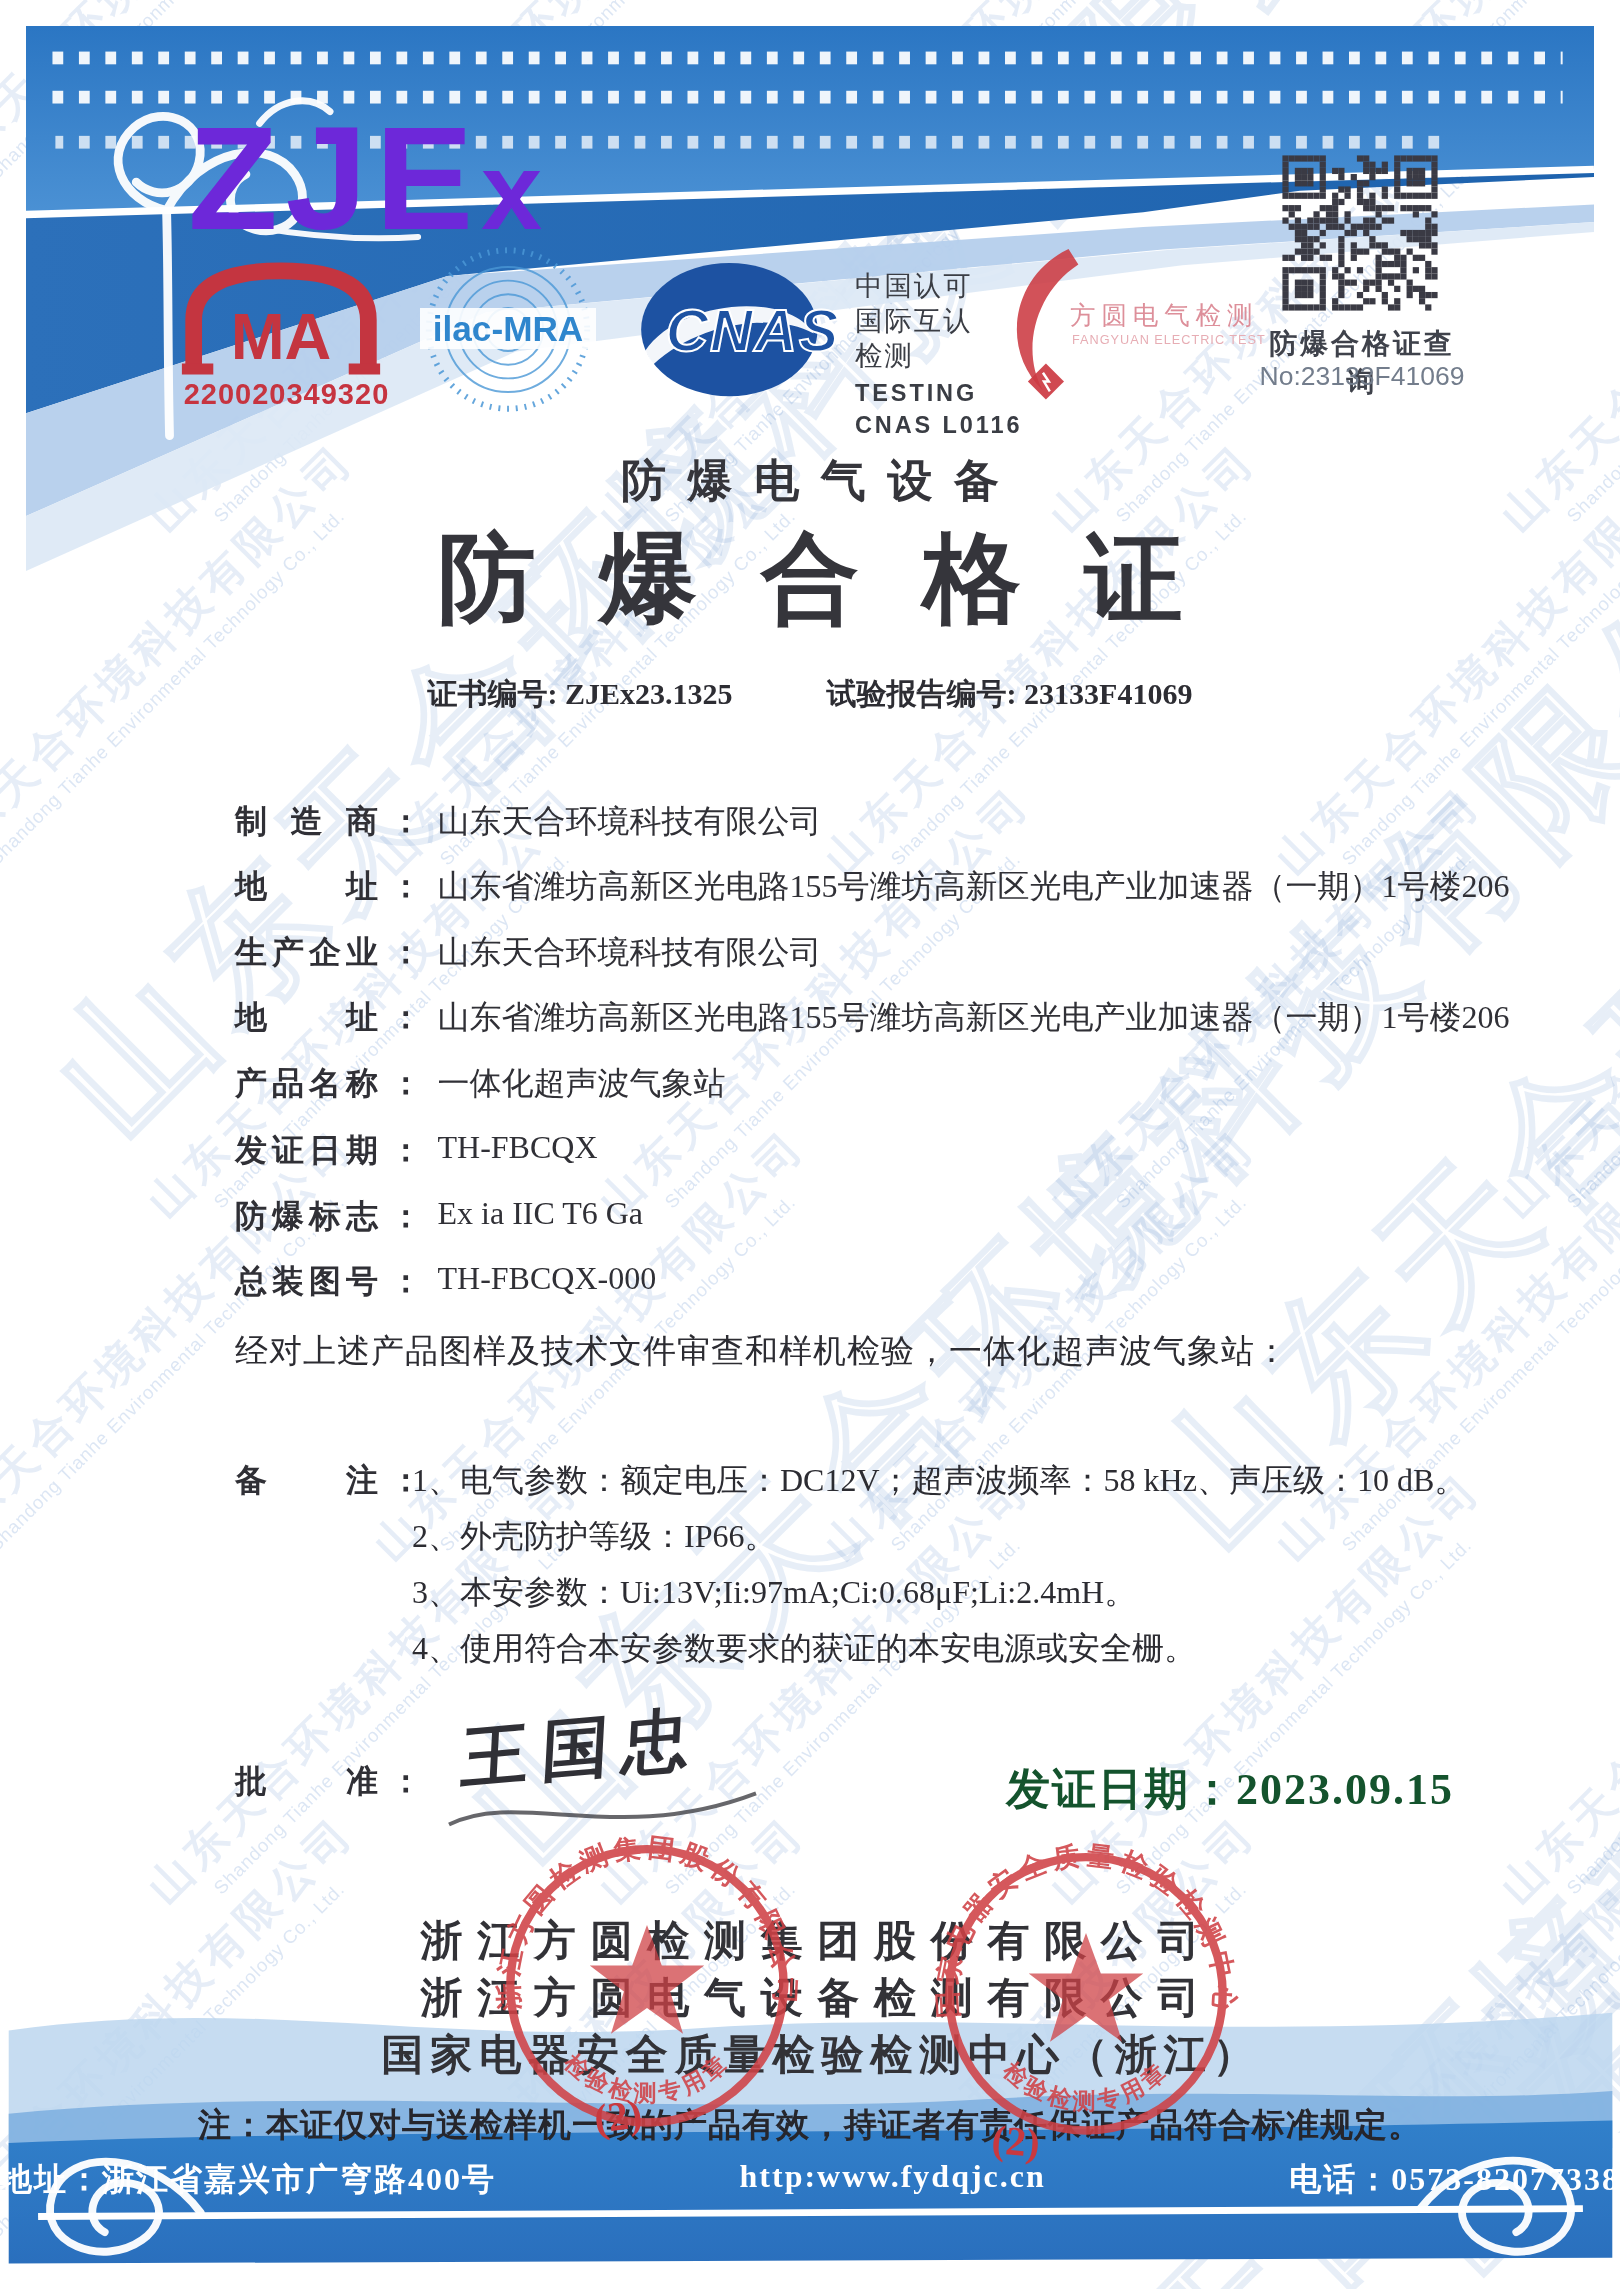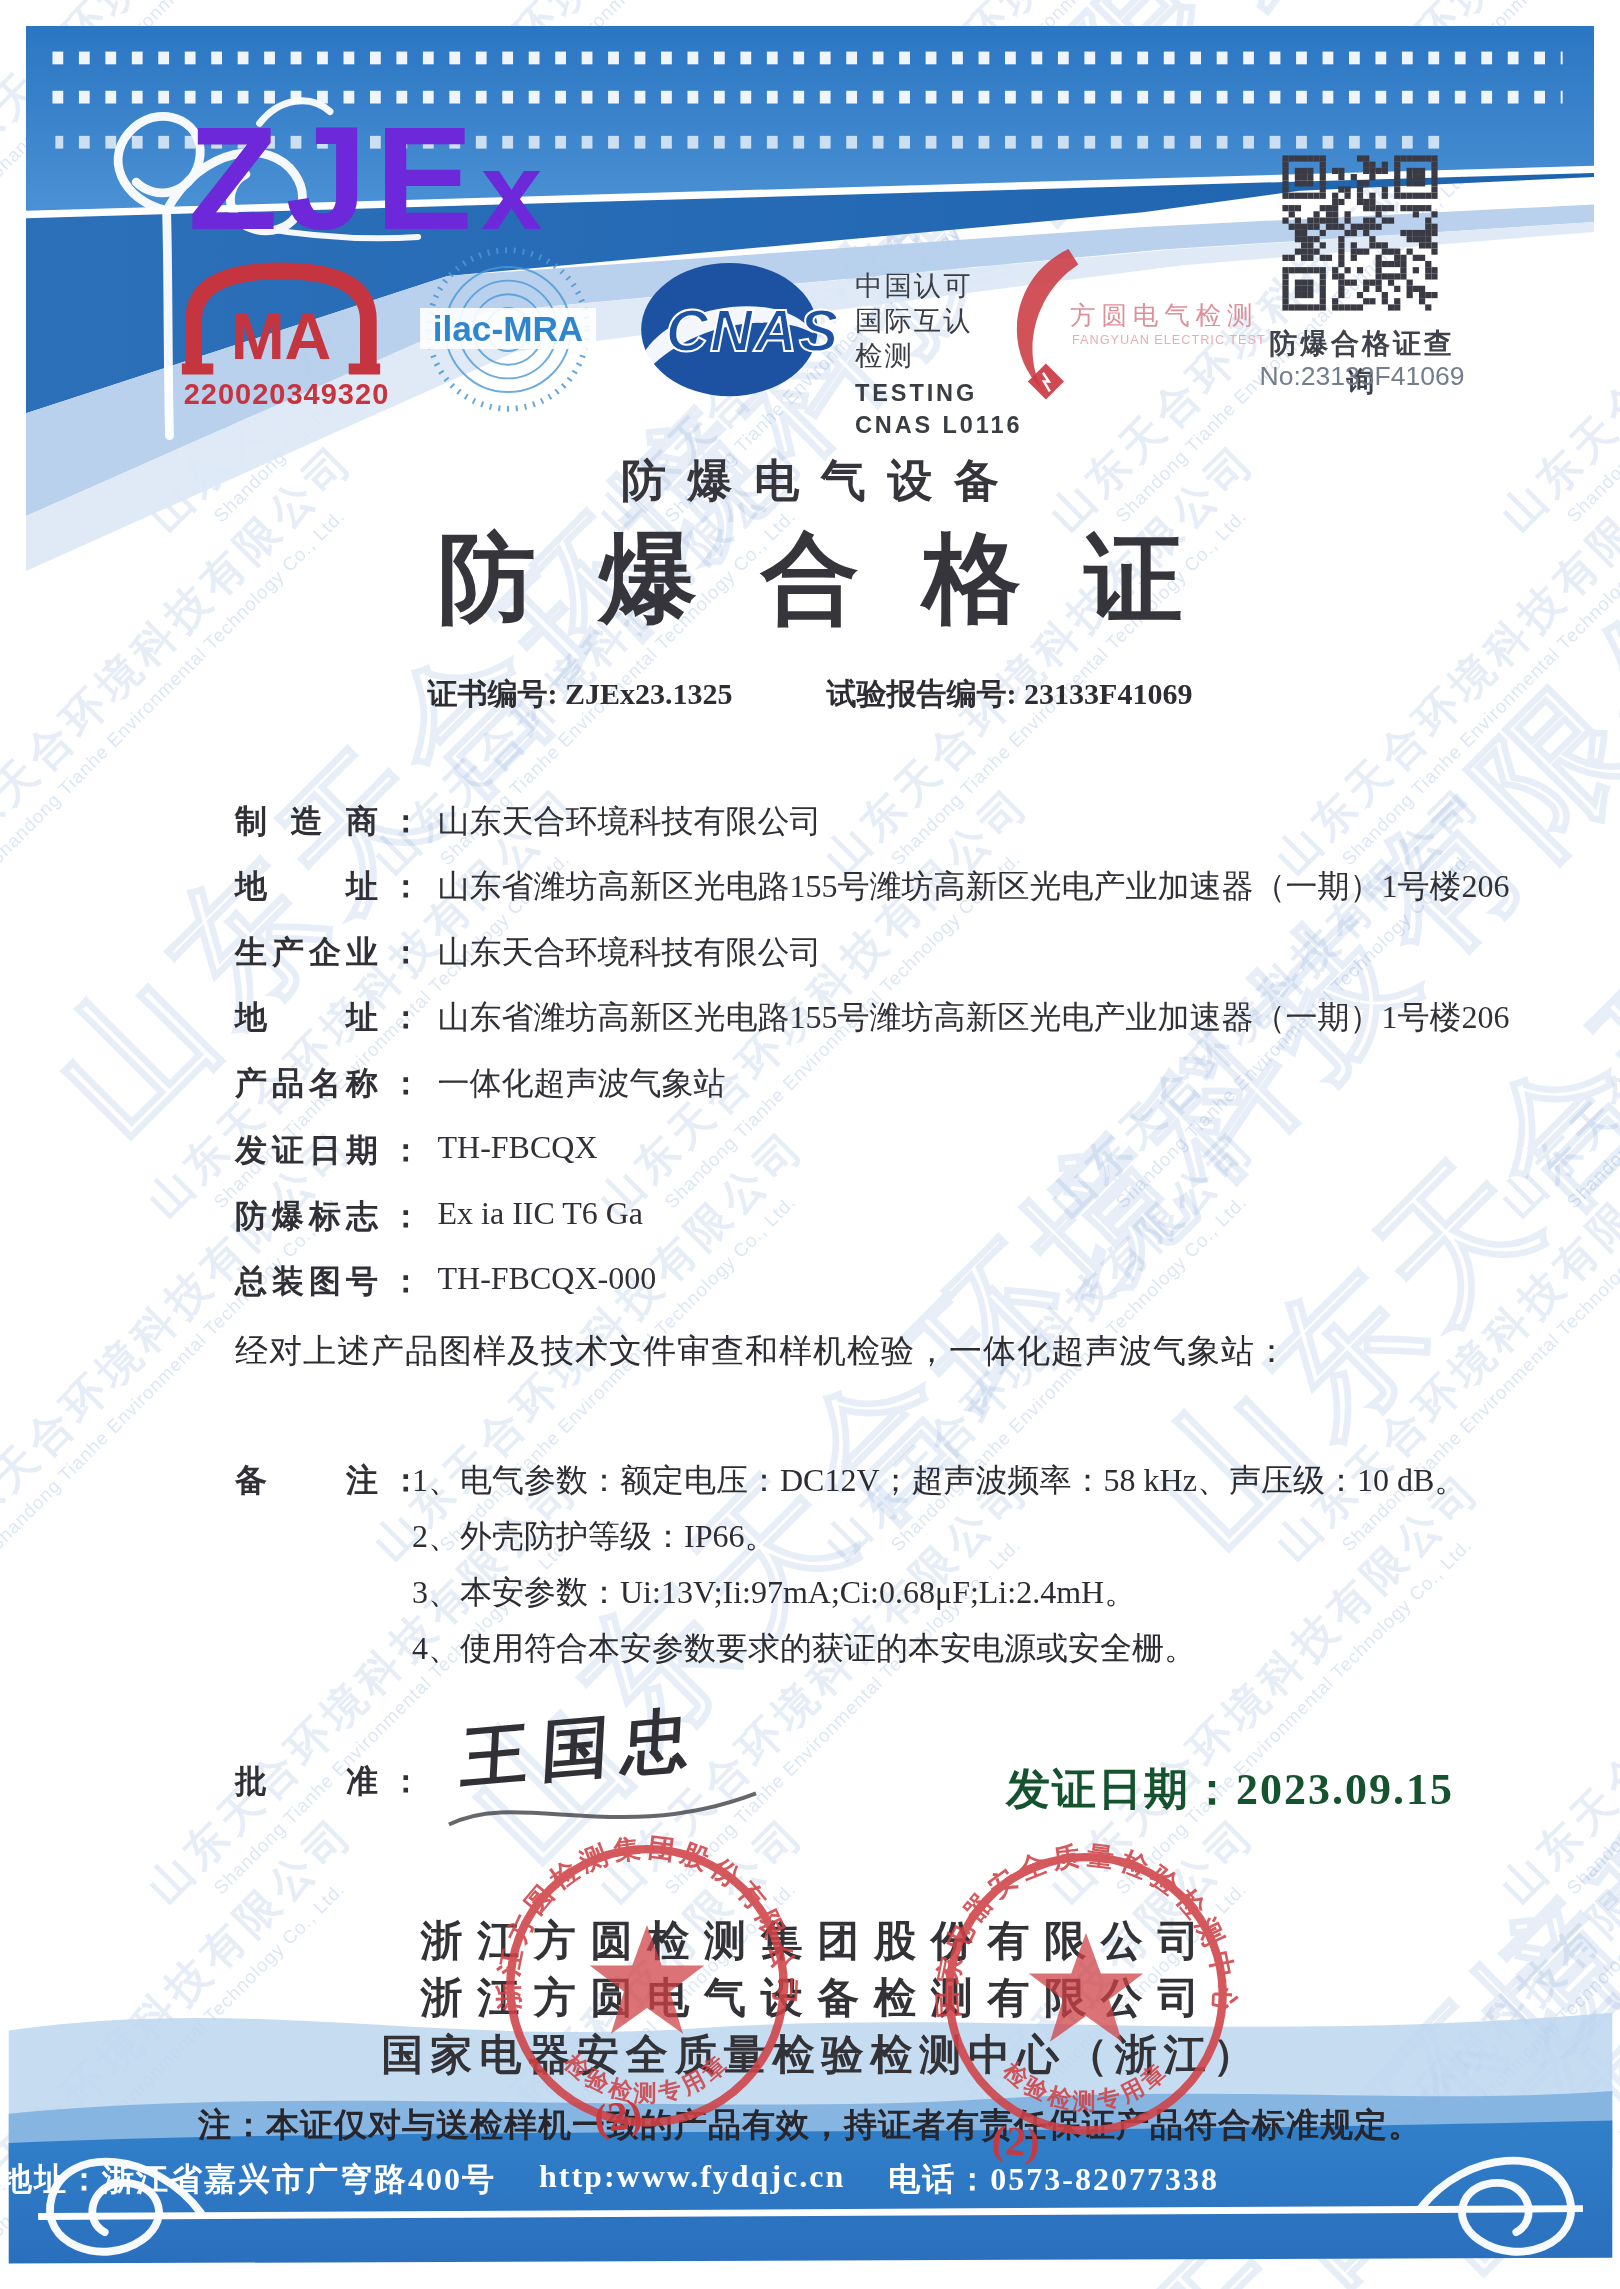--- a/index.html
+++ b/index.html
@@ -65,21 +65,21 @@
   .date-line{position:absolute;left:1006px;font-size:44px;font-weight:bold;color:#14532d;letter-spacing:2px;}
 
   
   .issuer{position:absolute;left:0;width:100%;text-align:center;font-weight:bold;color:#323237;}
   .issuer-1,.issuer-2{font-size:42px;letter-spacing:14.7px;text-indent:14.7px;}
   .issuer-3{font-size:42px;letter-spacing:6.9px;text-indent:6.9px;margin-left:8px;}
 
   
   .footnote{position:absolute;left:0;top:2103px;width:100%;text-align:center;
             font-size:33px;font-weight:bold;color:#26262c;letter-spacing:1px;}
-  .footer-line{position:absolute;left:0;top:2158px;width:100%;display:flex;justify-content:flex-start;
+  .footer-line{position:absolute;left:0;top:2158px;width:100%;display:flex;justify-content:space-between;
                gap:43px;font-size:32px;color:#ffffff;letter-spacing:2px;font-weight:bold;}
 
   .seal-note{position:absolute;font-size:41px;color:#c8393f;font-weight:bold;z-index:4;}
   .seal{position:absolute;z-index:4;opacity:.88;mix-blend-mode:multiply;}
   .seal text{fill:#cf4145;}
 </style>
 </head>
 <body>
 
 <div class="page">

